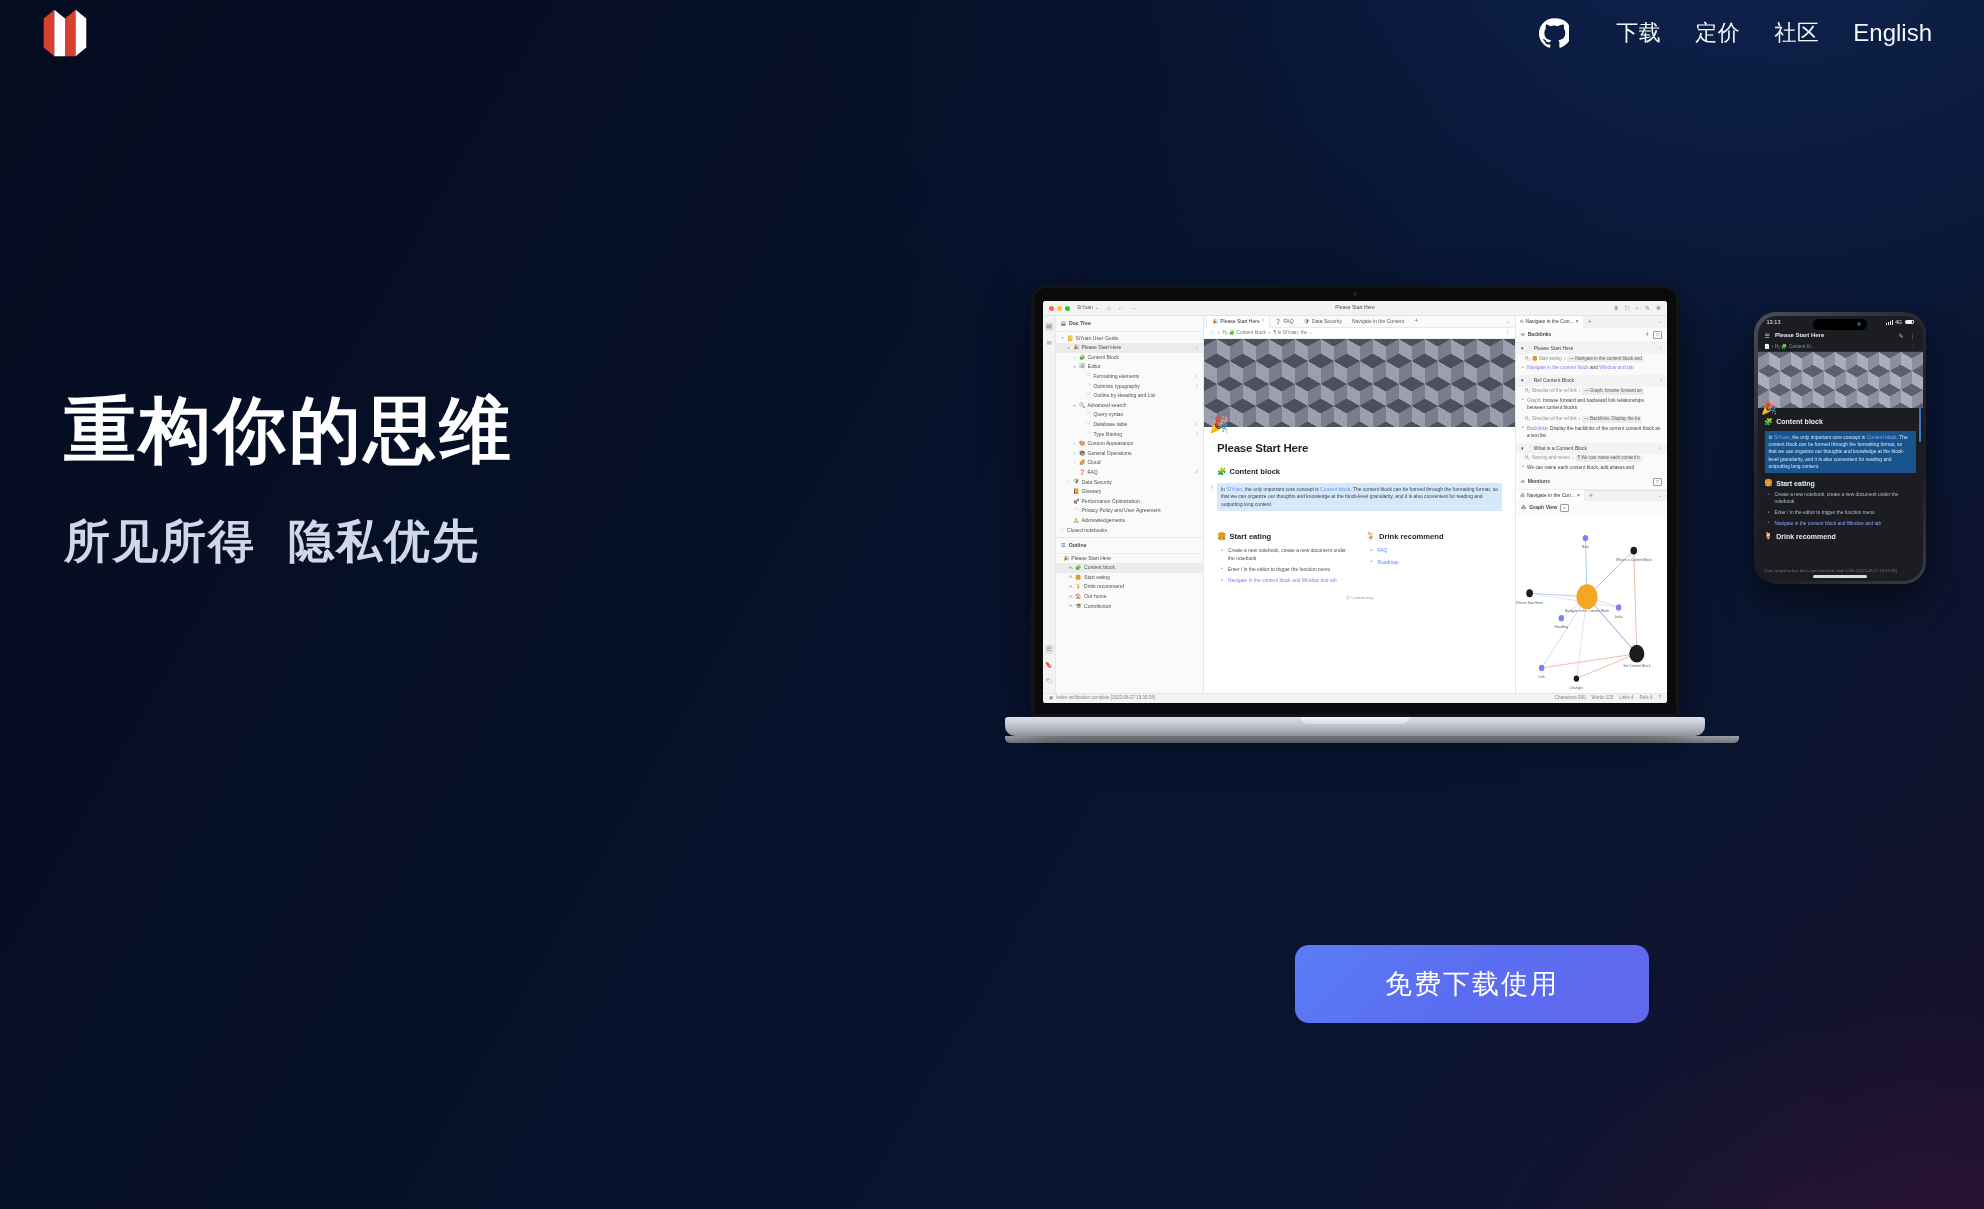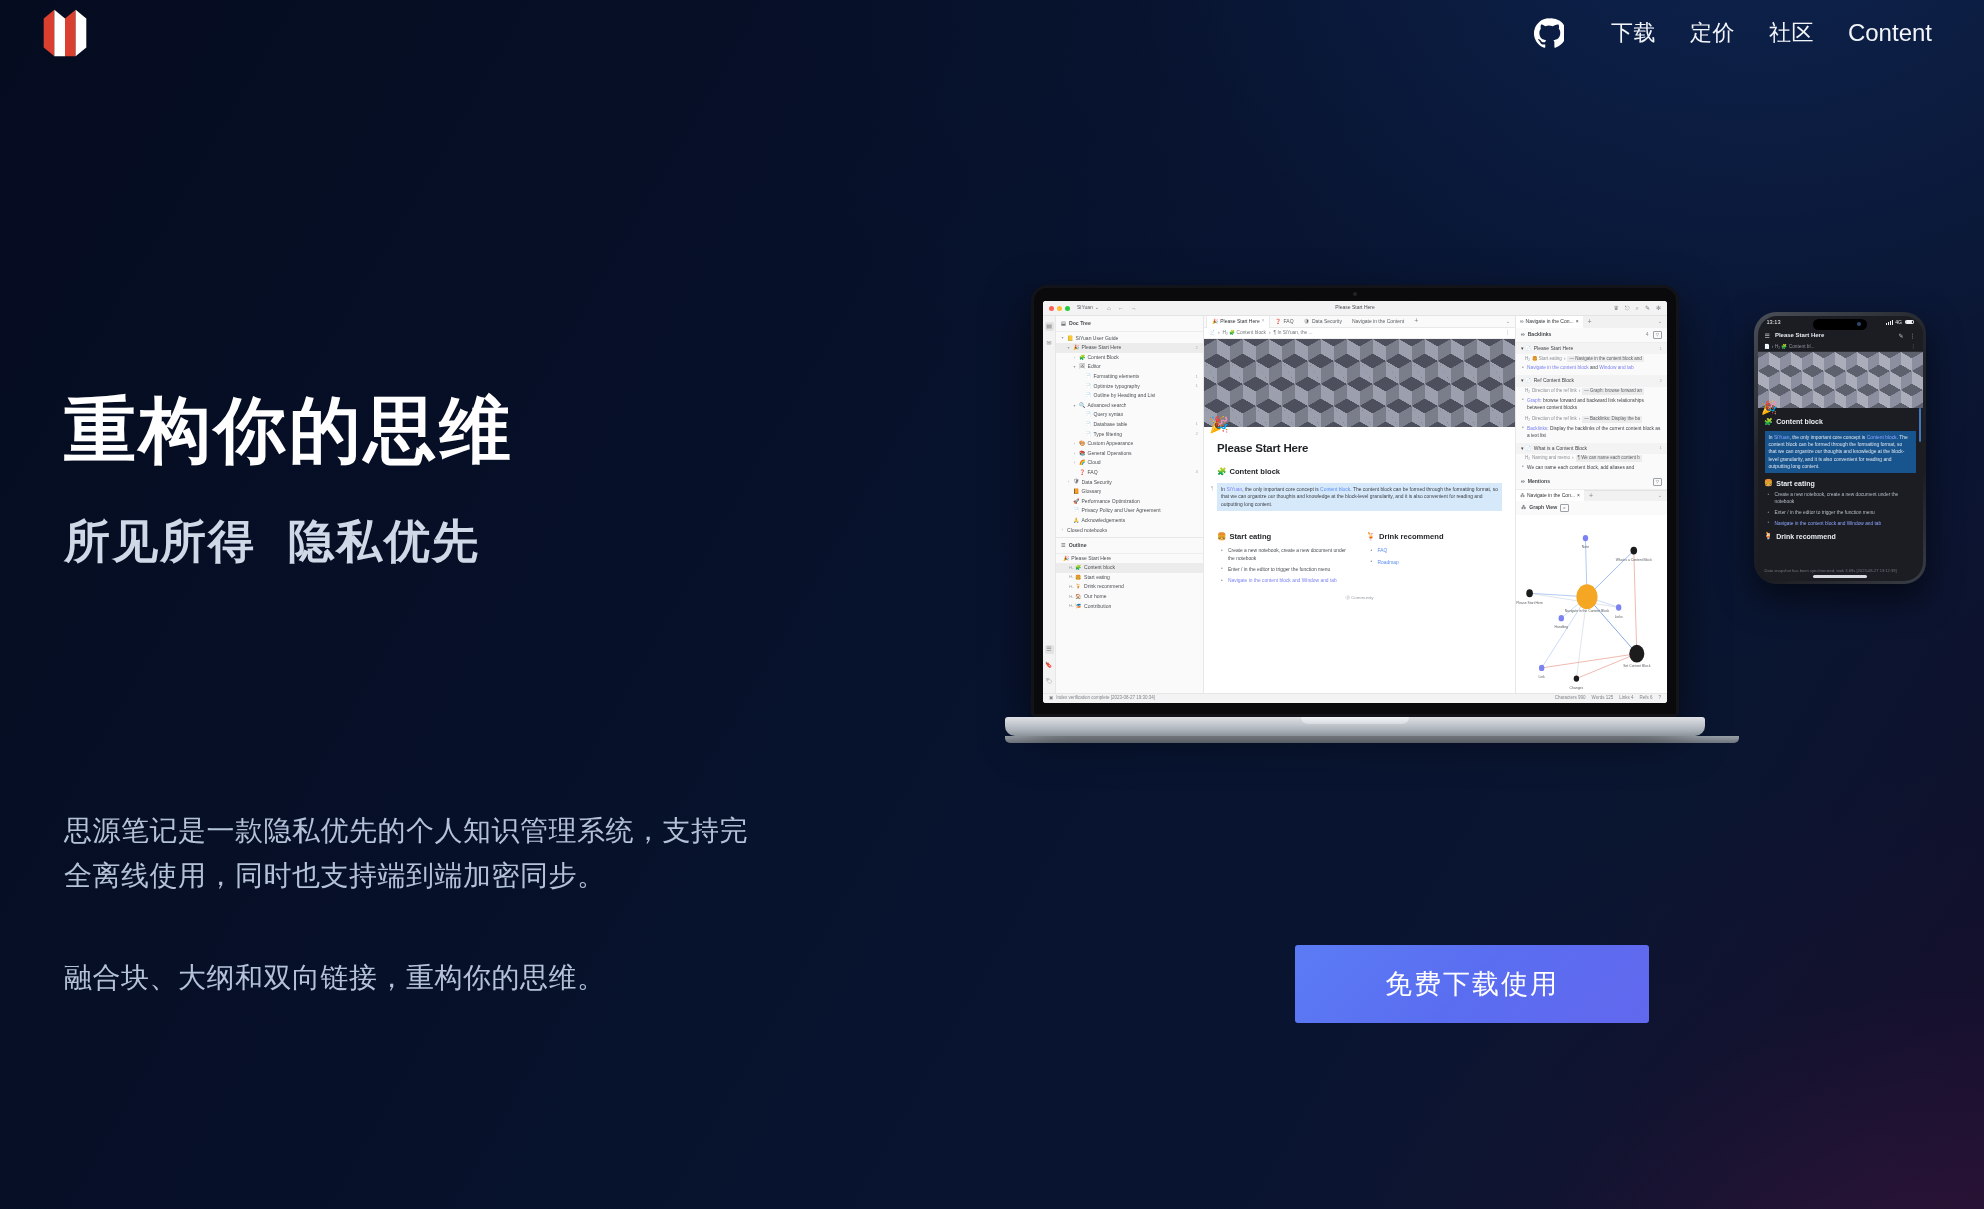--- a/index.html
+++ b/index.html
@@ -54,21 +54,21 @@
   .body-p {
     font-size: 28px; color: #b4c2d8; line-height: 1.62; letter-spacing: 0.5px;
     max-width: 700px;
   }
   .body-p + .body-p { margin-top: 56px; }
 
   
   .cta {
     position: absolute; left: 1295px; top: 945px;
     width: 354px; height: 78px;
-    border-radius: 3px; border: none; cursor: pointer;
+    border-radius: 14px; border: none; cursor: pointer;
     background: linear-gradient(135deg, #5b7cf5 0%, #5a6df0 50%, #6168ee 100%);
     color: #ffffff; font-size: 27px; letter-spacing: 2px;
     font-family: "Liberation Sans", sans-serif;
     display: flex; align-items: center; justify-content: center;
     z-index: 25;
   }
 
   
   .laptop { position: absolute; left: 1005px; top: 285px; width: 700px; z-index: 10; }
   .lid {
@@ -314,37 +314,33 @@
       <polygon points="32,16 43,7 43,55 32,55" fill="#d9402f"></polygon>
       <polygon points="43,7 54,16 54,46 43,55" fill="#ffffff"></polygon>
     </svg>
     <div class="nav-right">
       <svg class="gh-icon" viewBox="0 0 24 24">
         <path fill="#ffffff" d="M12 .3a12 12 0 0 0-3.8 23.4c.6.1.8-.3.8-.6v-2c-3.3.7-4-1.6-4-1.6-.6-1.4-1.4-1.8-1.4-1.8-1.1-.7.1-.7.1-.7 1.2.1 1.8 1.2 1.8 1.2 1.1 1.8 2.8 1.3 3.5 1 .1-.8.4-1.3.8-1.6-2.7-.3-5.5-1.3-5.5-5.9 0-1.3.5-2.4 1.2-3.2-.1-.3-.5-1.5.1-3.2 0 0 1-.3 3.3 1.2a11.5 11.5 0 0 1 6 0C18.7 5 19.7 5.3 19.7 5.3c.6 1.7.2 2.9.1 3.2.8.8 1.2 1.9 1.2 3.2 0 4.6-2.8 5.6-5.5 5.9.4.4.8 1.1.8 2.2v3.3c0 .3.2.7.8.6A12 12 0 0 0 12 .3z"></path>
       </svg>
       <span class="nav-link">下载</span>
       <span class="nav-link">定价</span>
       <span class="nav-link">社区</span>
-      <span class="nav-link lang">Content</span>
+      <span class="nav-link lang">English</span>
     </div>
   </div>
 
   <div class="hero-left">
     <div class="hero-title">重构你的思维</div>
     <div class="hero-sub">
       <div>
         <span>所见所得</span><span class="gap"></span><span>隐私优先</span>
       </div>
     </div>
   </div>
 
-  <div class="hero-body">
-    <div class="body-p">思源笔记是一款隐私优先的个人知识管理系统，支持完全离线使用，同时也支持端到端加密同步。</div>
-    <div class="body-p">融合块、大纲和双向链接，重构你的思维。</div>
-  </div>
 
   <div class="cta">免费下载使用</div>
 
   <div class="laptop">
     <div class="lid">
       <div class="notch"></div>
       <div class="screen">
 
         <div class="titlebar">
           <div class="lights">

